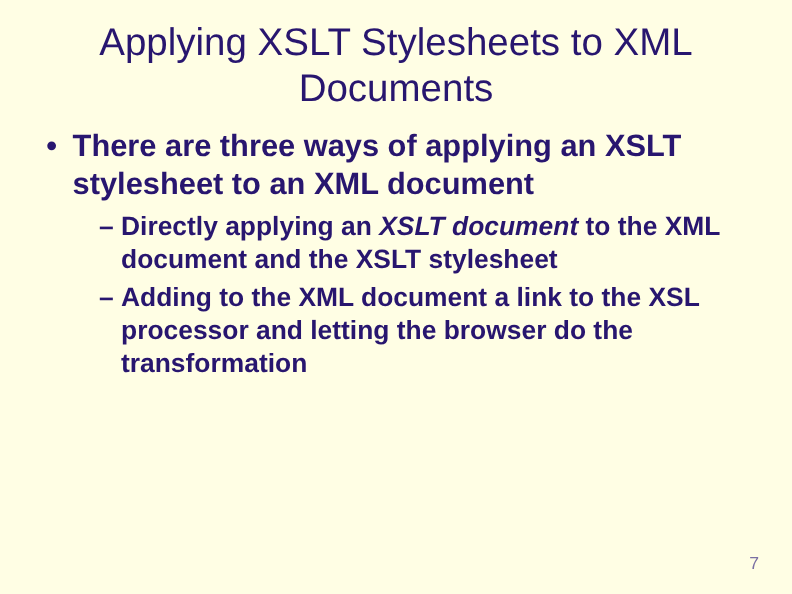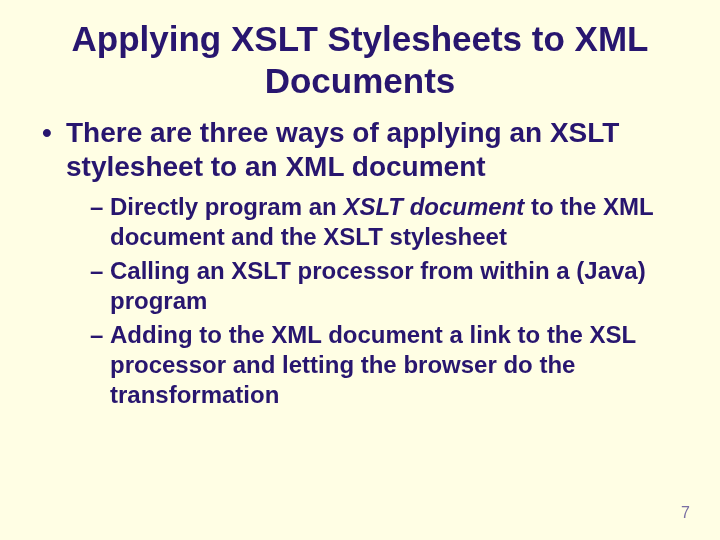--- a/index.html
+++ b/index.html
@@ -13,21 +13,21 @@
     box-sizing: border-box;
   }
   .slide {
     padding: 8px 24px 0 24px;
   }
   .title {
     text-align: center;
     font-size: 35px;
     line-height: 1.2;
     margin: 10px 0 14px 0;
-    font-weight: bold;
+    font-weight: normal;
   }
   .lvl1 {
     list-style: none;
     margin: 0;
     padding: 0 8px 0 18px;
     font-weight: bold;
   }
   .lvl1 > li {
     position: relative;
     font-size: 28px;
@@ -72,24 +72,21 @@
 <body>
 
 <div class="slide">
   <h1 class="title">Applying XSLT Stylesheets to XML Documents</h1>
 
   <ul class="lvl1">
     <li>
       <span>There are three ways of applying an XSLT stylesheet to an XML document</span>
       <ul class="lvl2">
         <li>
-          <span>Directly program an </span><span class="italic">XSLT document</span><span> to the XML document and the XSLT stylesheet</span>
-        </li>
-        <li>
-          <span>Calling an XSLT processor from within a (Java) program</span>
+          <span>Directly applying an </span><span class="italic">XSLT document</span><span> to the XML document and the XSLT stylesheet</span>
         </li>
         <li>
           <span>Adding to the XML document a link to the XSL processor and letting the browser do the transformation</span>
         </li>
       </ul>
     </li>
   </ul>
 </div>
 
 <div class="pagenum">7</div>

